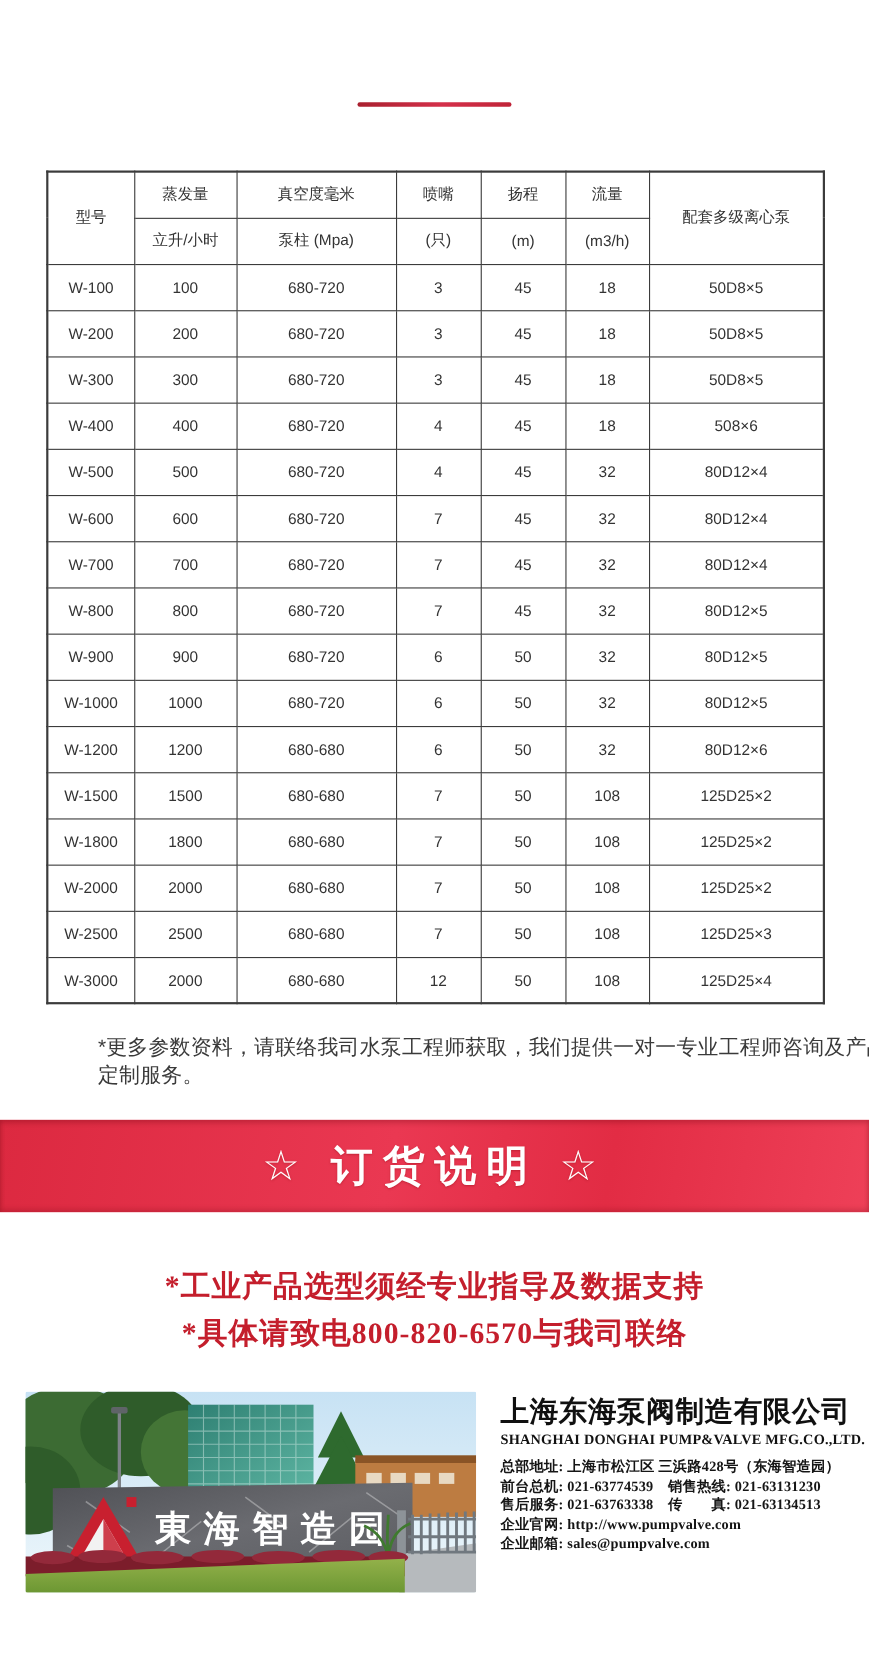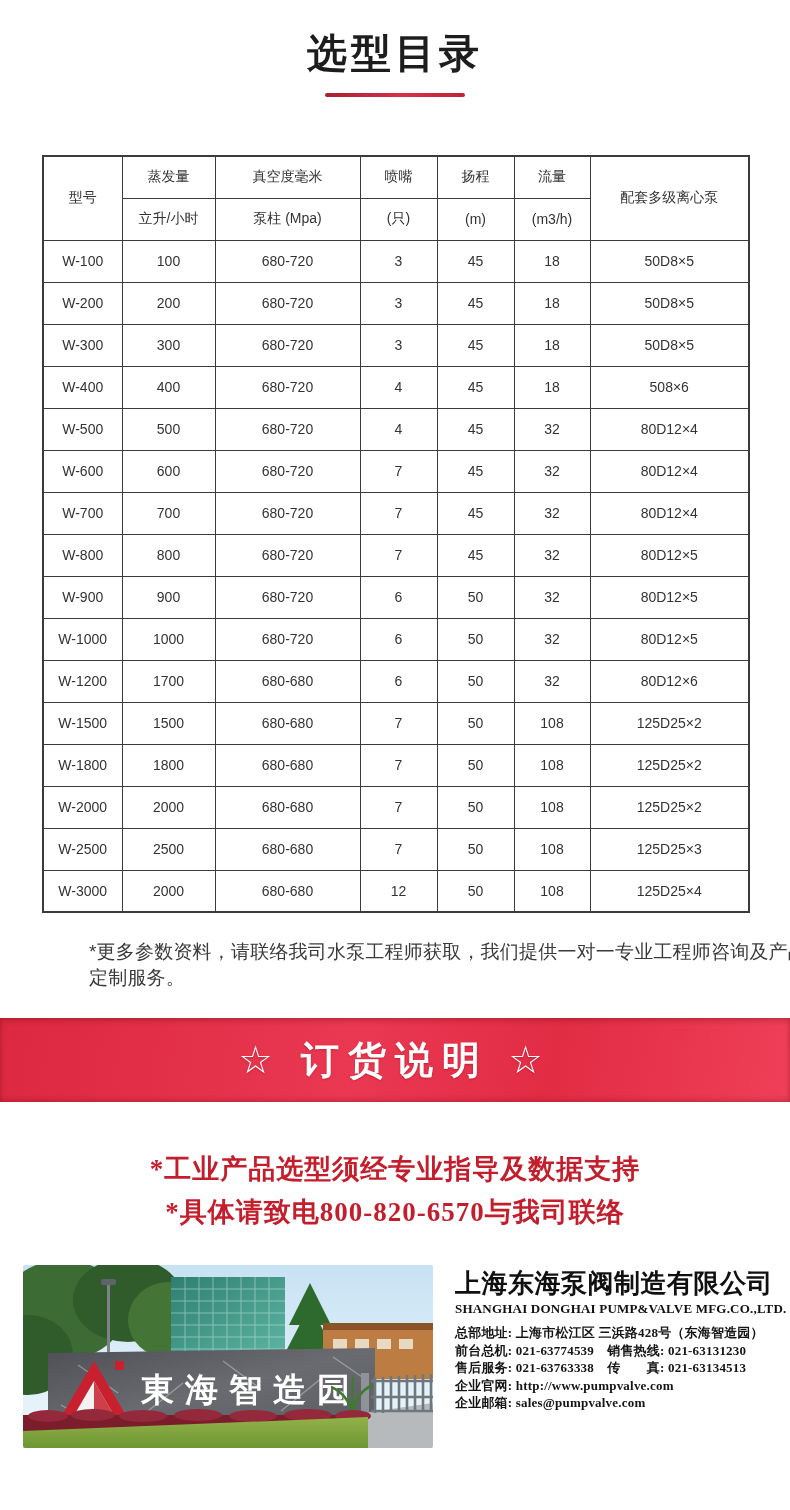--- a/index.html
+++ b/index.html
@@ -91,21 +91,20 @@
     font-family:"Liberation Serif","DejaVu Serif",serif; font-weight:700;
     font-size:13px; color:#151515; line-height:17.6px;
     white-space:pre; letter-spacing:0.2px;
   }
 </style>
 </head>
 <body>
 
 <div class="page">
 
-  <div class="page-title">选型目录</div>
   <div class="title-divider"></div>
 
   <div class="spec-table-wrap">
     <table class="spec">
       <colgroup>
         <col style="width:79px">
           <col style="width:93px">
           <col style="width:145px">
         <col style="width:77px">
           <col style="width:77px">
@@ -216,21 +215,21 @@
             <td>W-1000</td>
             <td>1000</td>
             <td>680-720</td>
             <td>6</td>
             <td>50</td>
             <td>32</td>
             <td>80D12×5</td>
           </tr>
           <tr>
             <td>W-1200</td>
-            <td>1700</td>
+            <td>1200</td>
             <td>680-680</td>
             <td>6</td>
             <td>50</td>
             <td>32</td>
             <td>80D12×6</td>
           </tr>
           <tr>
             <td>W-1500</td>
             <td>1500</td>
             <td>680-680</td>

